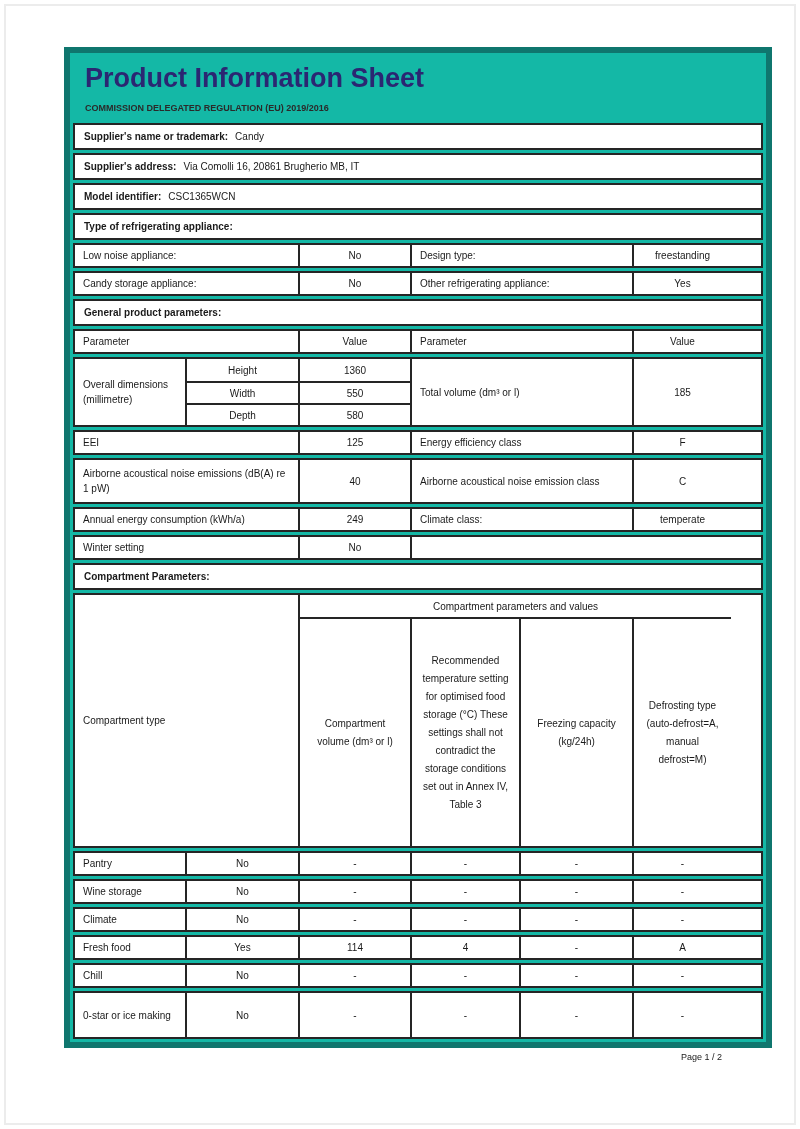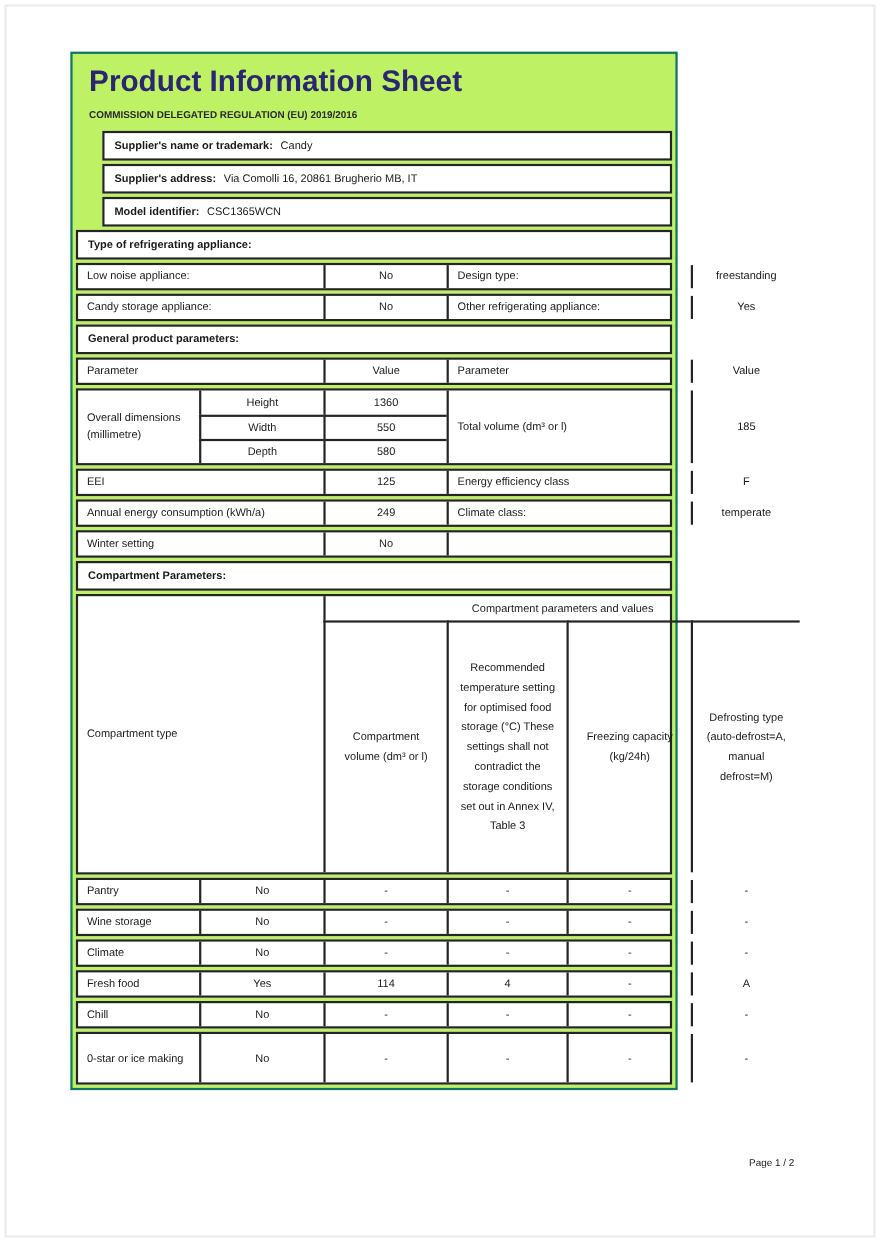--- a/index.html
+++ b/index.html
@@ -12,48 +12,48 @@
   .photo-edge {
     position: absolute; inset: 4px;
     border: 2px solid #ececec;
     pointer-events: none;
   }
 
   
   .doc {
     position: absolute;
     left: 64px; top: 47px;
-    width: 552px;
-    border: 2px solid #0f766e;
+    width: 708px;
+    border: 6px solid #0f766e;
     padding: 3px;
     display: flex;
     flex-direction: column;
     gap: 3px;
-    background: #bef264;
+    background: #14b8a6;
   }
   .sec { border: 2px solid #252525; background: #fff; }
 
   
   .title-block { padding: 7px 12px 6px; min-height: 64px; border: none; }
   .doc-title {
     font-size: 27px;
     font-weight: bold;
     color: #2b2672;
     line-height: 1.15;
     letter-spacing: 0px;
   }
   .regulation {
     margin-top: 9px;
     font-size: 9px;
     font-weight: bold;
     color: #2a2a2a;
   }
 
   
-  .kv { padding: 6px 9px; font-size: 10px; min-height: 25px; display: flex; align-items: center; margin-left: 24px; }
+  .kv { padding: 6px 9px; font-size: 10px; min-height: 25px; display: flex; align-items: center; }
   .kv .lbl { font-weight: bold; }
   .kv .val { margin-left: 7px; }
 
   .sechead { padding: 6px 9px; font-size: 10px; font-weight: bold; min-height: 24px; display: flex; align-items: center; }
 
   
   .grid { display: grid; }
   .g4   { grid-template-columns: 223px 112px 222px 99px; }
   .g6   { grid-template-columns: 110px 113px 112px 109px 113px 99px; }
   .gdim { grid-template-columns: 110px 113px 112px 222px 99px; grid-template-rows: 22px 22px 22px; }
@@ -150,20 +150,26 @@
     <div class="c ctr bl bt" style="grid-column:3;grid-row:3">580</div>
   </div>
 
   <div class="sec grid g4 mh20">
     <div class="c">EEI</div>
     <div class="c ctr bl">125</div>
     <div class="c bl">Energy efficiency class</div>
     <div class="c ctr bl">F</div>
   </div>
 
+  <div class="sec grid g4 mh44">
+    <div class="c">Airborne acoustical noise emissions (dB(A) re 1 pW)</div>
+    <div class="c ctr bl">40</div>
+    <div class="c bl">Airborne acoustical noise emission class</div>
+    <div class="c ctr bl">C</div>
+  </div>
 
   <div class="sec grid g4 mh20">
     <div class="c">Annual energy consumption (kWh/a)</div>
     <div class="c ctr bl">249</div>
     <div class="c bl">Climate class:</div>
     <div class="c ctr bl">temperate</div>
   </div>
 
 
   <div class="sec grid gw mh20">

